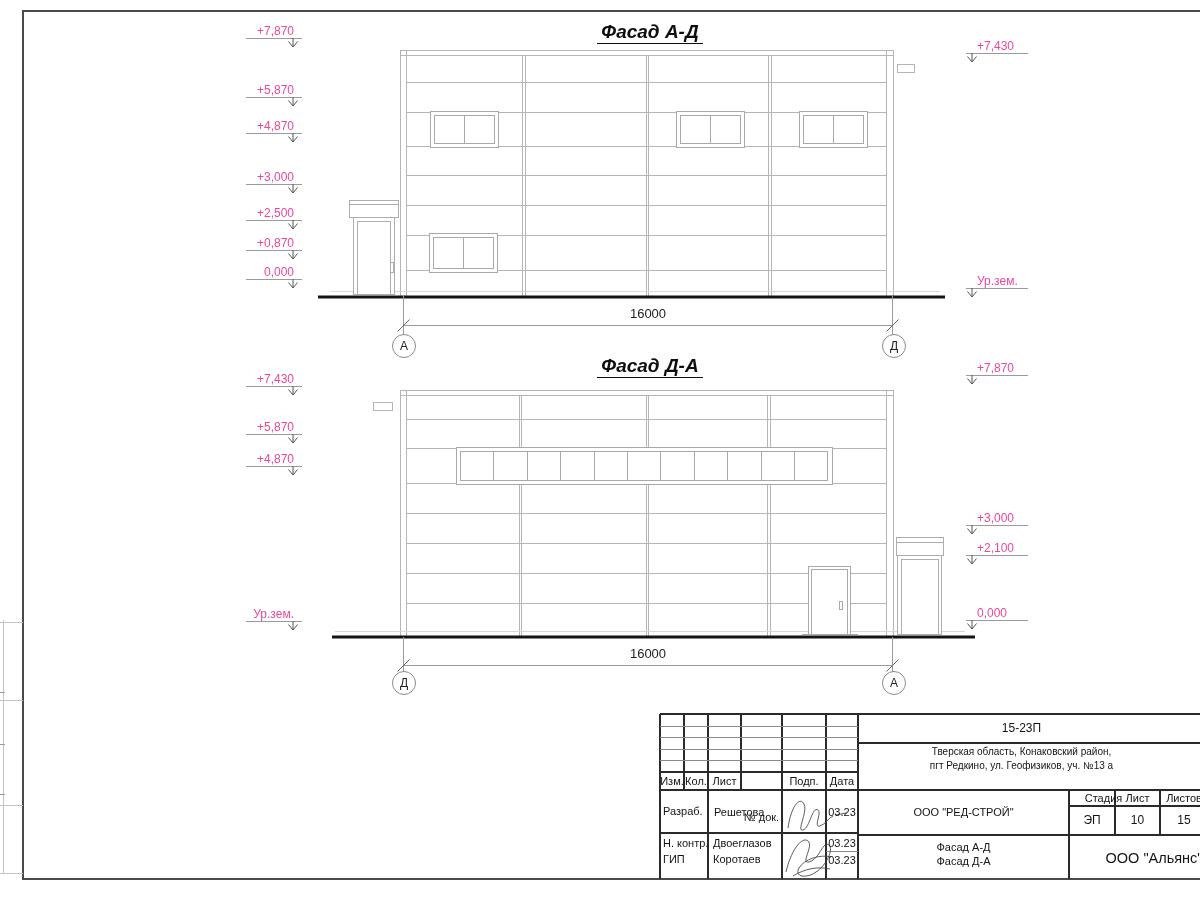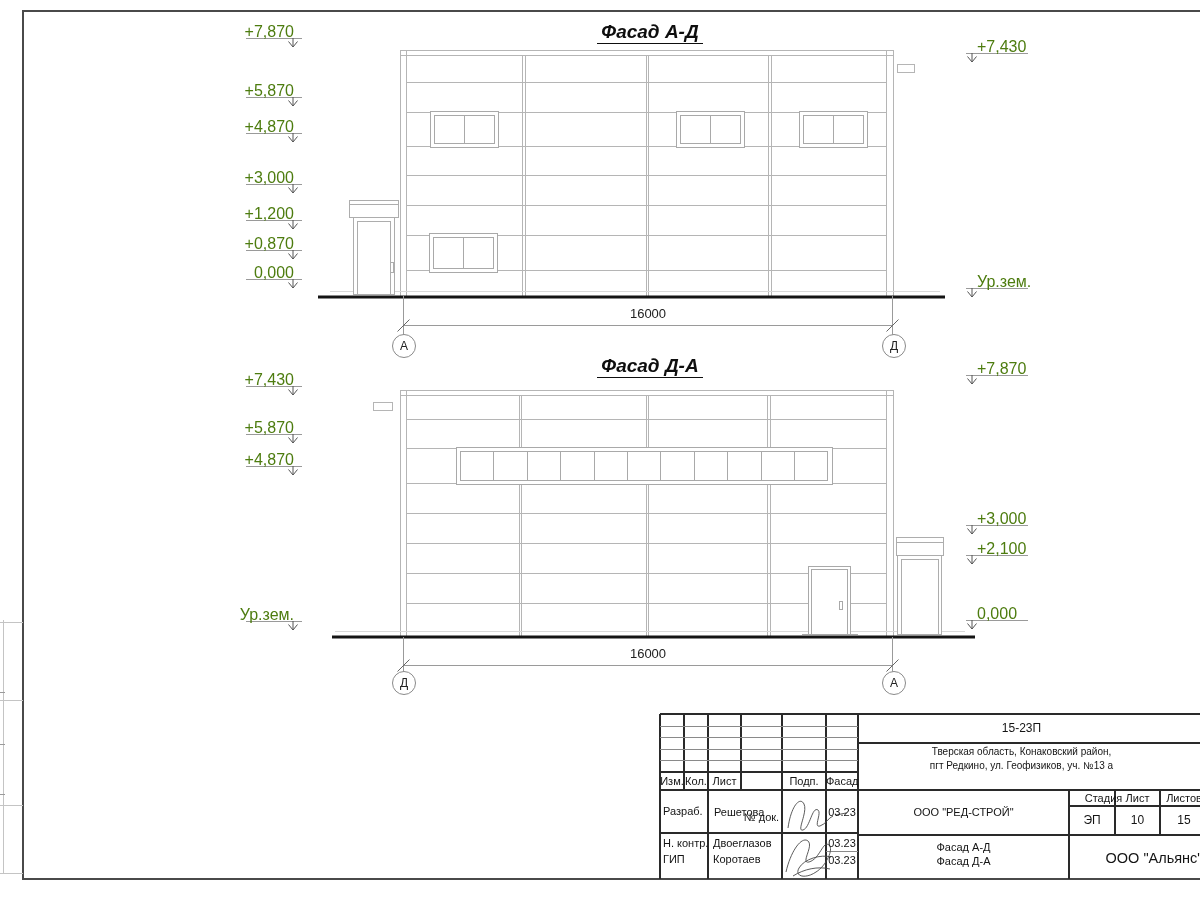--- a/index.html
+++ b/index.html
@@ -1,19 +1,19 @@
 <!DOCTYPE html>
 <html><head>
 <meta charset="utf-8">
 <style>
   html,body{margin:0;padding:0;background:#fff;}
   #sheet{position:relative;width:1200px;height:900px;background:#ffffff;overflow:hidden;
          font-family:"Liberation Sans", sans-serif;}
   svg{position:absolute;left:0;top:0;}
-  .lvl{position:absolute;font-size:16px;color:#4d7c0f;height:13px;line-height:13px;white-space:nowrap;}
+  .lvl{position:absolute;font-size:12px;color:#ec4899;height:13px;line-height:13px;white-space:nowrap;}
   .lvl.L{left:200px;width:94px;text-align:right;}
   .lvl.R{left:977px;text-align:left;}
   .facade-title{position:absolute;left:540px;width:220px;text-align:center;font-size:19px;
                 font-weight:bold;font-style:italic;color:#0e0e0e;}
   .facade-title span{border-bottom:1.6px solid #0e0e0e;padding:0 4px 1px 4px;}
   .dim{position:absolute;width:100px;text-align:center;font-size:13px;color:#222;}
   .axis{position:absolute;width:22px;height:22px;border:1px solid #8a8a8a;border-radius:50%;
         background:#fff;display:flex;align-items:center;justify-content:center;
         font-size:12px;color:#222;}
   .tb{position:absolute;color:#141414;white-space:nowrap;line-height:1.25;}
@@ -255,21 +255,21 @@
   </g>
 </svg>
 
 <div class="facade-title" style="top:21px;"><span>Фасад А-Д</span></div>
 <div class="facade-title" style="top:355px;"><span>Фасад Д-А</span></div>
 
 <div class="lvl L" style="top:25px">+7,870</div>
 <div class="lvl L" style="top:84px">+5,870</div>
 <div class="lvl L" style="top:120px">+4,870</div>
 <div class="lvl L" style="top:171px">+3,000</div>
-<div class="lvl L" style="top:207px">+1,200</div>
+<div class="lvl L" style="top:207px">+2,500</div>
 <div class="lvl L" style="top:237px">+0,870</div>
 <div class="lvl L" style="top:266px">0,000</div>
 <div class="lvl R" style="top:40px">+7,430</div>
 <div class="lvl R" style="top:275px">Ур.зем.</div>
 <div class="lvl L" style="top:373px">+7,430</div>
 <div class="lvl L" style="top:421px">+5,870</div>
 <div class="lvl L" style="top:453px">+4,870</div>
 <div class="lvl L" style="top:608px">Ур.зем.</div>
 <div class="lvl R" style="top:362px">+7,870</div>
 <div class="lvl R" style="top:512px">+3,000</div>
@@ -293,21 +293,21 @@
 
 <div class="tb f12 c" style="left:858px;top:721px;width:327px;">15-23П</div>
 <div class="tb f10 c" style="left:858px;top:746px;width:327px;">Тверская область, Конаковский район,</div>
 <div class="tb f10 c" style="left:858px;top:760px;width:327px;">пгт Редкино, ул. Геофизиков, уч. №13 а</div>
 
 <div class="tb f11 c" style="left:660px;top:775px;width:24px;">Изм.</div>
 <div class="tb f11 c" style="left:684px;top:775px;width:24px;">Кол.</div>
 <div class="tb f11 c" style="left:708px;top:775px;width:33px;">Лист</div>
 <div class="tb f11 c" style="left:741px;top:775px;width:41px;margin-top:36px;">№ док.</div>
 <div class="tb f11 c" style="left:782px;top:775px;width:44px;">Подп.</div>
-<div class="tb f11 c" style="left:826px;top:775px;width:32px;">Фасад</div>
+<div class="tb f11 c" style="left:826px;top:775px;width:32px;">Дата</div>
 
 <div class="tb f11" style="left:663px;top:805px;">Разраб.</div>
 <div class="tb f11" style="left:714px;top:806px;">Решетова</div>
 <div class="tb f11 c" style="left:826px;top:806px;width:32px;">03.23</div>
 
 <div class="tb f11" style="left:663px;top:837px;">Н. контр.</div>
 <div class="tb f11" style="left:713px;top:837px;">Двоеглазов</div>
 <div class="tb f11 c" style="left:826px;top:837px;width:32px;">03.23</div>
 
 <div class="tb f11" style="left:663px;top:853px;">ГИП</div>

